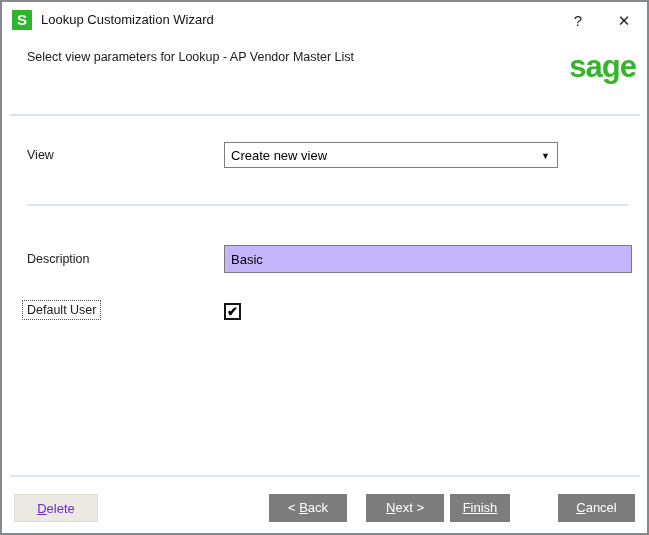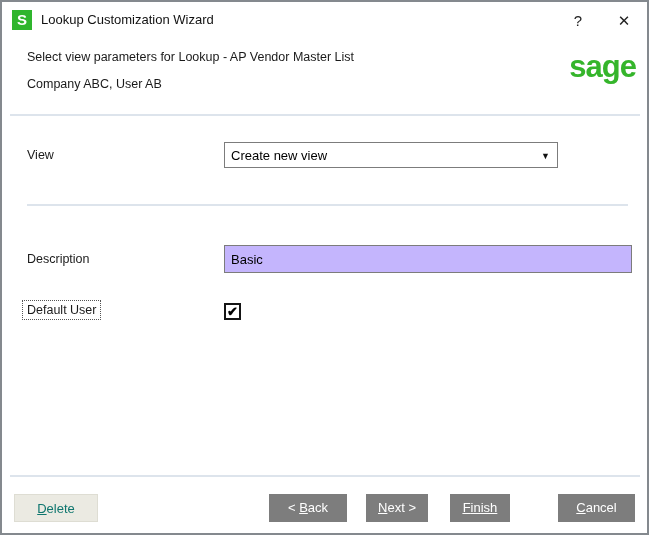--- a/index.html
+++ b/index.html
@@ -64,41 +64,40 @@
   }
   
   .btn{
     position:absolute;top:492px;height:28px;box-sizing:border-box;border:none;
     font-family:"Liberation Sans",sans-serif;font-size:13px;text-align:center;
     line-height:28px;cursor:default;padding:0;
   }
   .btn .accel{text-decoration:underline;}
   .btn-dark{background:#7d7d7d;color:#ffffff;}
   .btn-dark-disabled{background:#7d7d7d;color:#ffffff;}
-  .btn-light-disabled{background:#ebeae2;color:#0f766e;border:1px solid #deddd3;}
+  .btn-light-disabled{background:#ebeae2;color:#6d28d9;border:1px solid #deddd3;}
   .btn-delete{left:12px;width:84px;}
   .btn-back{left:267px;width:78px;}
-  .btn-next{left:364px;width:62px;}
+  .btn-next{left:364px;width:78px;}
   .btn-finish{left:448px;width:60px;text-decoration:underline;}
   .btn-cancel{left:556px;width:77px;}
 </style>
 </head>
 <body>
 
 <div class="window">
 
   <div class="titlebar">
     <div class="app-icon">S</div>
     <div class="title-text">Lookup Customization Wizard</div>
     <div class="tb-btn help-btn">?</div>
     <div class="tb-btn close-btn">✕</div>
   </div>
 
   <div class="header-line1">Select view parameters for Lookup - AP Vendor Master List</div>
-  <div class="header-line2">Company ABC, User AB</div>
   <div class="sage-logo">sage</div>
 
   <div class="divider divider-1"></div>
 
   <div class="field-label view-label">View</div>
   <div class="combo">
     <span class="combo-value">Create new view</span>
     <span class="combo-arrow">▼</span>
   </div>
 

